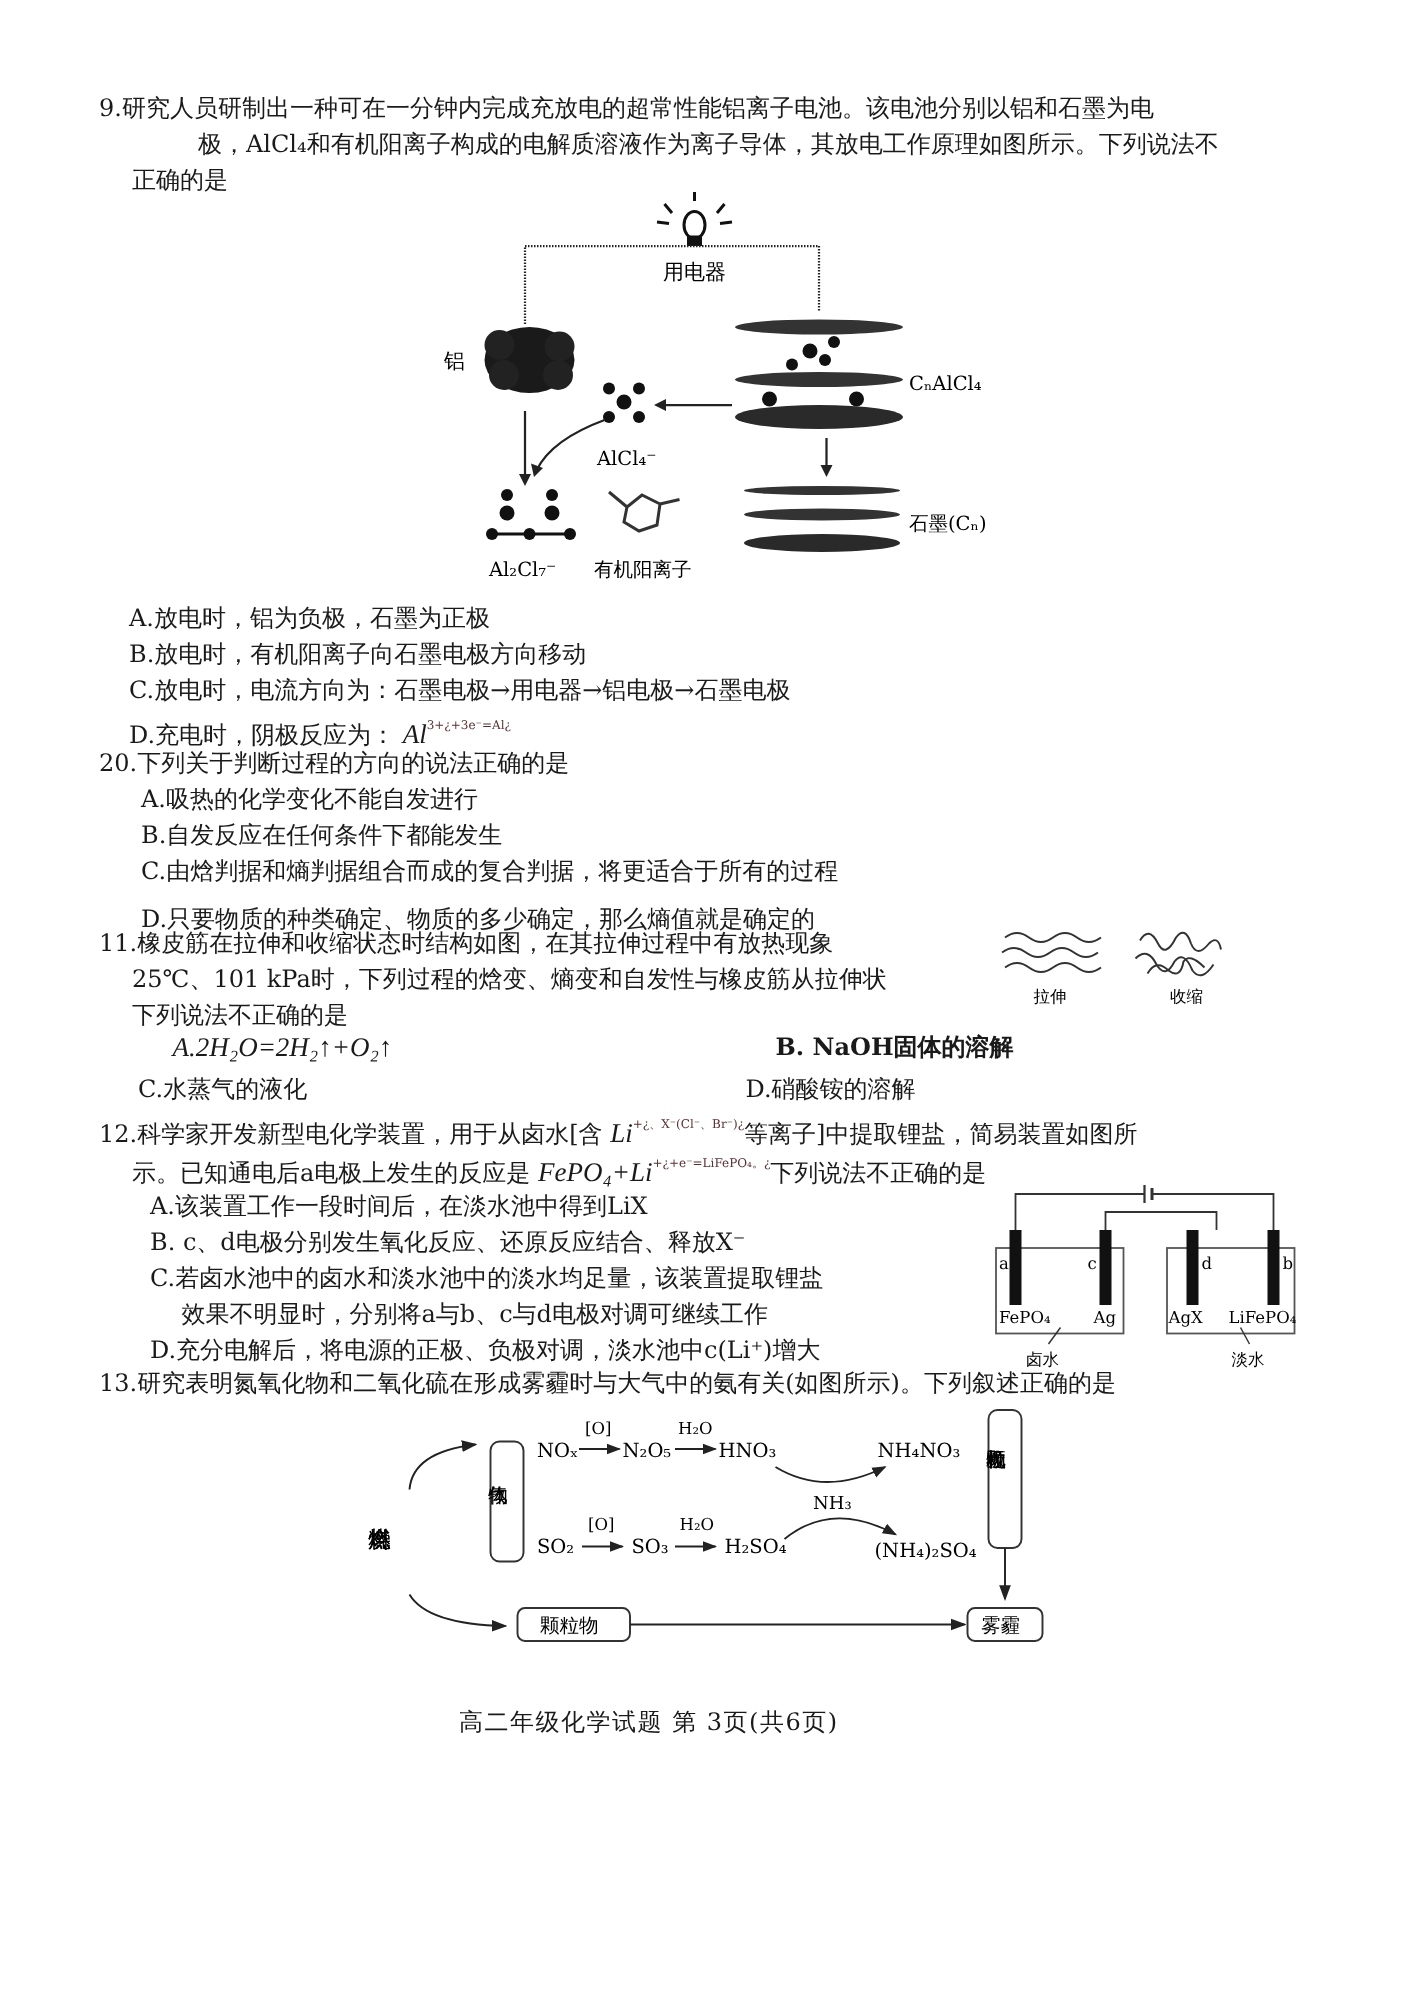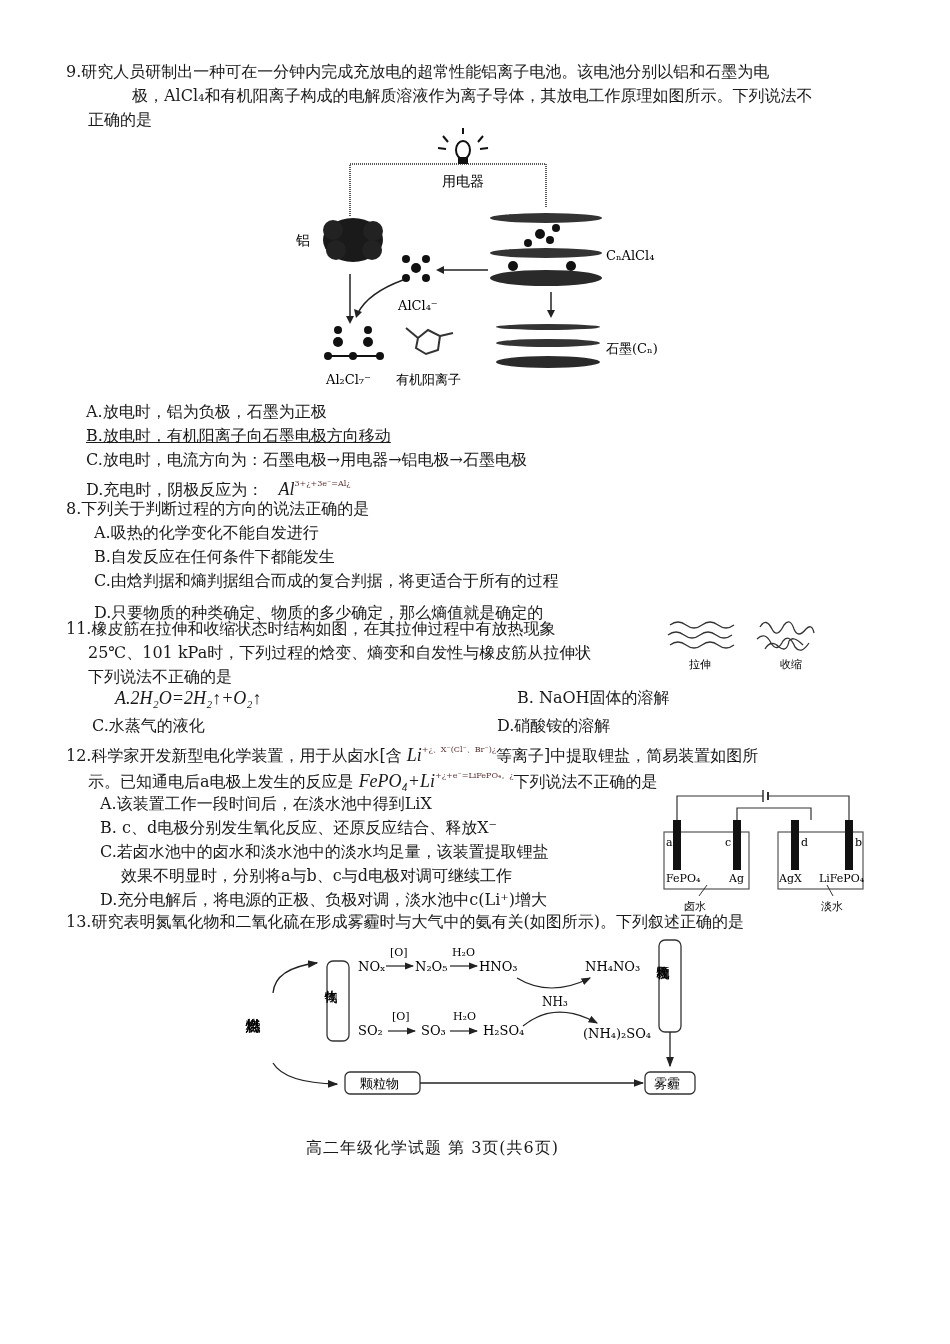--- a/index.html
+++ b/index.html
@@ -96,28 +96,28 @@
     <polygon points="263,190 259,182 267,182" fill="#222"></polygon>
 
     <ellipse cx="260" cy="199" rx="52" ry="3" fill="#333"></ellipse>
     <ellipse cx="260" cy="215" rx="52" ry="4" fill="#333"></ellipse>
     <ellipse cx="260" cy="234" rx="52" ry="6" fill="#2a2a2a"></ellipse>
     <text x="318" y="225" font-size="13">石墨(Cₙ)</text>
   </svg>
 </div>
 
 <div class="abs line" style="left:86px;top:402px;">A.放电时，铝为负极，石墨为正极</div>
-<div class="abs line" style="left:86px;top:426px;text-decoration:underline;">B.放电时，有机阳离子向石墨电极方向移动</div>
+<div class="abs line" style="left:86px;top:426px;">B.放电时，有机阳离子向石墨电极方向移动</div>
 <div class="abs line" style="left:86px;top:450px;">C.放电时，电流方向为：石墨电极→用电器→铝电极→石墨电极</div>
 <div class="abs line" style="left:86px;top:474px;">
   <span>D.充电时，阴极反应为：</span>
-  <span class="math" style="margin-left:10px;">Al</span><span class="sup-small">3+¿+3e⁻=Al¿</span>
-</div>
-
-<div class="abs line" style="left:66px;top:499px;">8.下列关于判断过程的方向的说法正确的是</div>
+  <span class="math" style="">Al</span><span class="sup-small">3+¿+3e⁻=Al¿</span>
+</div>
+
+<div class="abs line" style="left:66px;top:499px;">20.下列关于判断过程的方向的说法正确的是</div>
 <div class="abs line" style="left:94px;top:523px;">A.吸热的化学变化不能自发进行</div>
 <div class="abs line" style="left:94px;top:547px;">B.自发反应在任何条件下都能发生</div>
 <div class="abs line" style="left:94px;top:571px;">C.由焓判据和熵判据组合而成的复合判据，将更适合于所有的过程</div>
 <div class="abs line" style="left:94px;top:603px;">D.只要物质的种类确定、物质的多少确定，那么熵值就是确定的</div>
 
 <div class="abs line" style="left:66px;top:619px;">11.橡皮筋在拉伸和收缩状态时结构如图，在其拉伸过程中有放热现象</div>
 <div class="abs line" style="left:88px;top:643px;">25℃、101 kPa时，下列过程的焓变、熵变和自发性与橡皮筋从拉伸状</div>
 <div class="abs line" style="left:88px;top:667px;">下列说法不正确的是</div>
 
 <div class="abs" style="left:665px;top:615px;width:175px;height:58px;">
@@ -133,21 +133,21 @@
       <path d="M100 34 q6 -10 14 -2 q8 6 10 -6 q4 -6 14 4"></path>
     </g>
     <text x="24" y="53" font-size="11">拉伸</text>
     <text x="115" y="53" font-size="11">收缩</text>
   </svg>
 </div>
 
 <div class="abs" style="left:104px;top:688px;font-size:17px;margin-left:11px;">
   <span class="math">A.2H₂O=2H₂↑+O₂↑</span>
 </div>
-<div class="abs line" style="left:517px;top:688px;">B.  NaOH固体的溶解</div>
+<div class="abs line" style="left:517px;top:688px;font-weight:bold;">B.  NaOH固体的溶解</div>
 <div class="abs line" style="left:92px;top:716px;">C.水蒸气的液化</div>
 <div class="abs line" style="left:497px;top:716px;">D.硝酸铵的溶解</div>
 
 <div class="abs line" style="left:66px;top:740px;">
   <span>12.科学家开发新型电化学装置，用于从卤水[含 </span><span class="math">Li</span><span class="sup-small">+¿、X⁻(Cl⁻、Br⁻)¿</span><span>等离子]中提取锂盐，简易装置如图所</span>
 </div>
 <div class="abs line" style="left:88px;top:766px;">
   <span>示。已知通电后a电极上发生的反应是 </span><span class="math">FePO₄+Li</span><span class="sup-small">+¿+e⁻=LiFePO₄。¿</span><span>下列说法不正确的是</span>
 </div>
 <div class="abs line" style="left:100px;top:794px;">A.该装置工作一段时间后，在淡水池中得到LiX</div>

